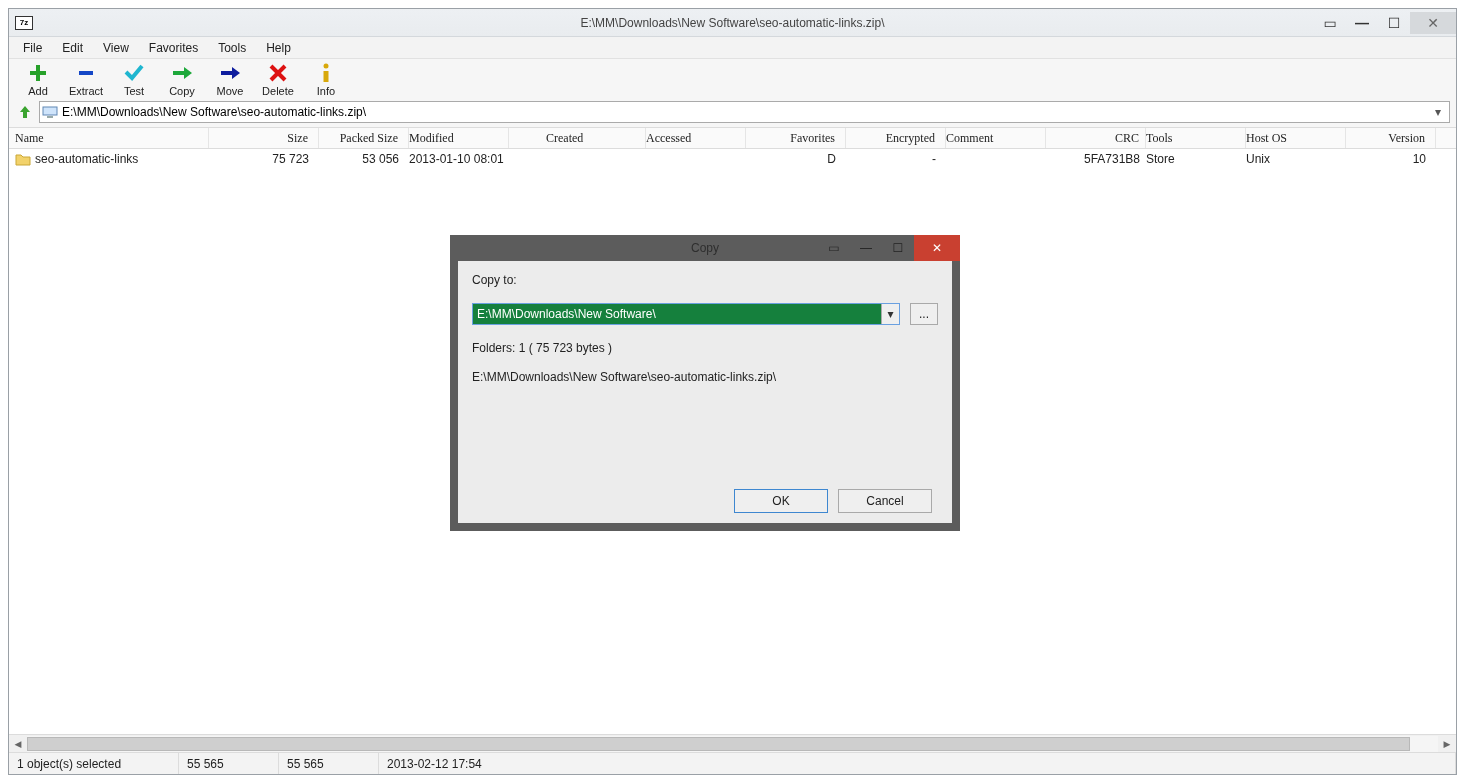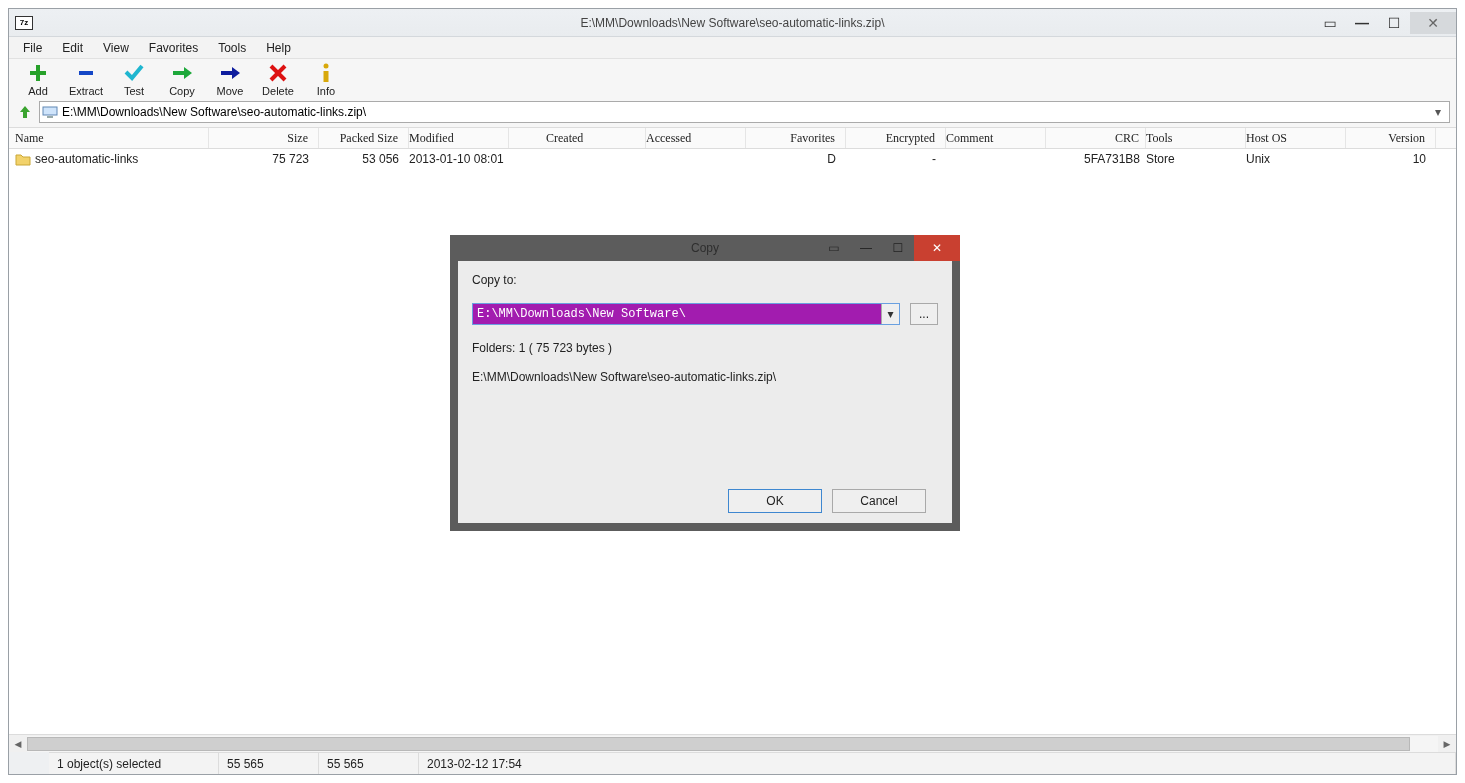--- a/index.html
+++ b/index.html
@@ -85,21 +85,21 @@
   .c-meth{width:100px;}
   .c-host{width:100px;}
   .c-ver{width:90px;text-align:right;padding-right:10px;}
   .headers-row > div{border-right:1px solid #e5e5e5;height:100%;display:flex;align-items:center;font-family:Liberation Serif, serif;}
   .headers-row > .c-size,.headers-row > .c-psize,.headers-row > .c-attr,.headers-row > .c-enc,.headers-row > .c-crc,.headers-row > .c-ver{justify-content:flex-end;}
   .folder-ic{width:16px;height:14px;}
   .hscroll{height:18px;background:#f0f0f0;border-top:1px solid #dcdcdc;display:flex;align-items:center;}
   .hscroll .tl,.hscroll .tr{width:18px;text-align:center;color:#666;font-size:9px;}
   .hscroll .track{flex:1;height:16px;background:#f5f5f5;position:relative;}
   .hscroll .thumb{position:absolute;left:0;top:1px;height:14px;width:98%;background:#cfcfcf;border:1px solid #b8b8b8;}
-  .status-row{height:22px;border-top:1px solid #dcdcdc;background:#f3f3f3;display:flex;align-items:center;font-size:12px;color:#222;margin-left:40px;}
+  .status-row{height:22px;border-top:1px solid #dcdcdc;background:#f3f3f3;display:flex;align-items:center;font-size:12px;color:#222;}
   .status-row > div{padding:0 8px;border-right:1px solid #dcdcdc;height:100%;display:flex;align-items:center;}
   .st1{width:170px;} .st2{width:100px;} .st3{width:100px;} .st4{flex:1;border-right:none;}
 
   
   .dialog{
     position:absolute; left:450px; top:235px; width:510px; height:296px;
     background:#ececec; border:1px solid #4b4b4b;
     box-shadow: 0 0 0 8px #676767;
   }
   .dialog .d-titlebar{
@@ -112,26 +112,26 @@
     display:flex;align-items:center;
   }
   .dialog .d-title{position:absolute;left:0;right:0;text-align:center;color:#2e2e2e;font-size:12px;pointer-events:none;}
   .dialog .d-ctrls{margin-left:auto;display:flex;height:100%;}
   .dialog .d-ctrls div{width:32px;display:flex;align-items:center;justify-content:center;color:#222;}
   .dialog .d-ctrls .d-close{background:#c94030;color:#fff;width:46px;}
   .dialog .body{padding:12px 14px 10px 14px;font-size:12px;color:#222;}
   .dialog label{display:block;margin-bottom:16px;}
   .combo-row{display:flex;align-items:center;gap:10px;margin-bottom:14px;}
   .combo{flex:1;border:1px solid #6aa0e0;background:#fff;height:22px;display:flex;align-items:center;padding:0;}
-  .combo .sel{flex:1;background:#a21caf;color:#fff;height:100%;display:flex;align-items:center;padding:0 4px;font-family:Liberation Mono, monospace;}
+  .combo .sel{flex:1;background:#15803d;color:#fff;height:100%;display:flex;align-items:center;padding:0 4px;}
   .combo .cd{width:18px;text-align:center;color:#333;border-left:1px solid #aaa;height:100%;display:flex;align-items:center;justify-content:center;background:#efefef;}
   .browse-btn{width:28px;height:22px;border:1px solid #a9a9a9;background:#efefef;display:flex;align-items:center;justify-content:center;}
   .info-lines{line-height:1.6;}
   .info-lines .indent{padding-left:10px;}
-  .dlg-btns{position:absolute;right:26px;bottom:10px;display:flex;gap:10px;}
+  .dlg-btns{position:absolute;right:20px;bottom:10px;display:flex;gap:10px;}
   .dlg-btn{width:94px;height:24px;border:1px solid #a9a9a9;background:#efefef;display:flex;align-items:center;justify-content:center;}
   .dlg-btn.ok{border:1px solid #3e87d0;}
 </style>
 </head>
 <body>
 
 <div class="window">
 
   <div class="titlebar">
     <div class="app-icon">7z</div>

